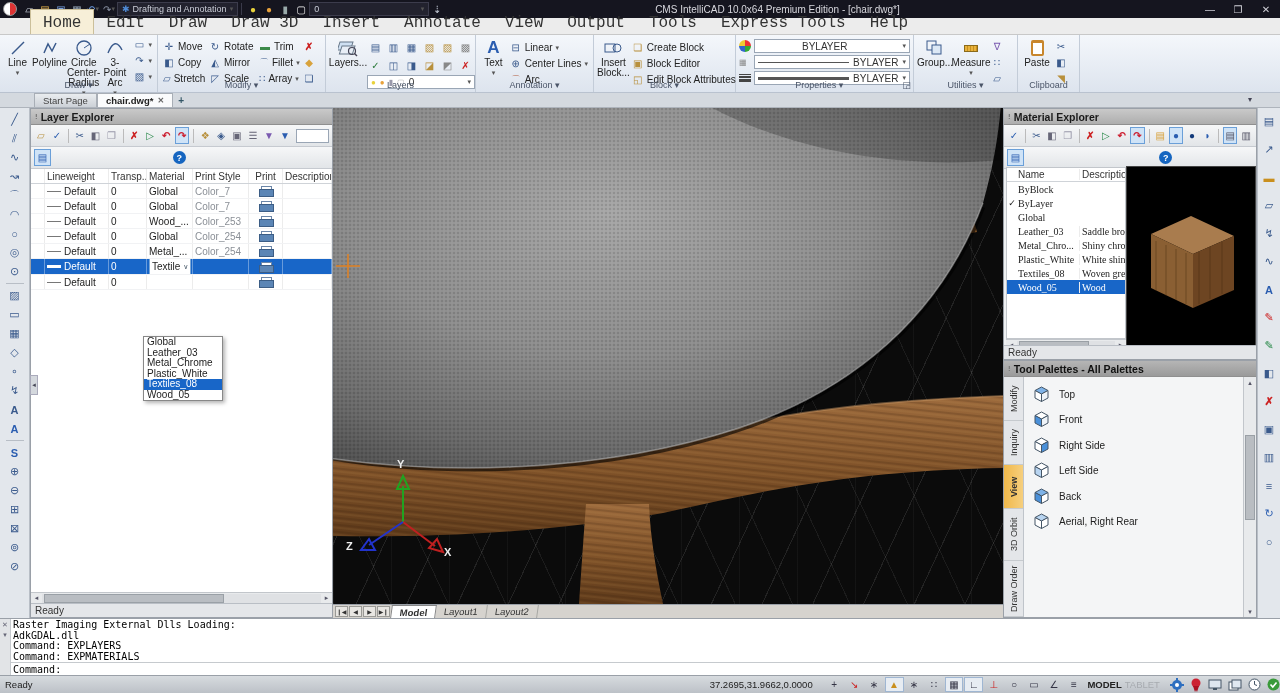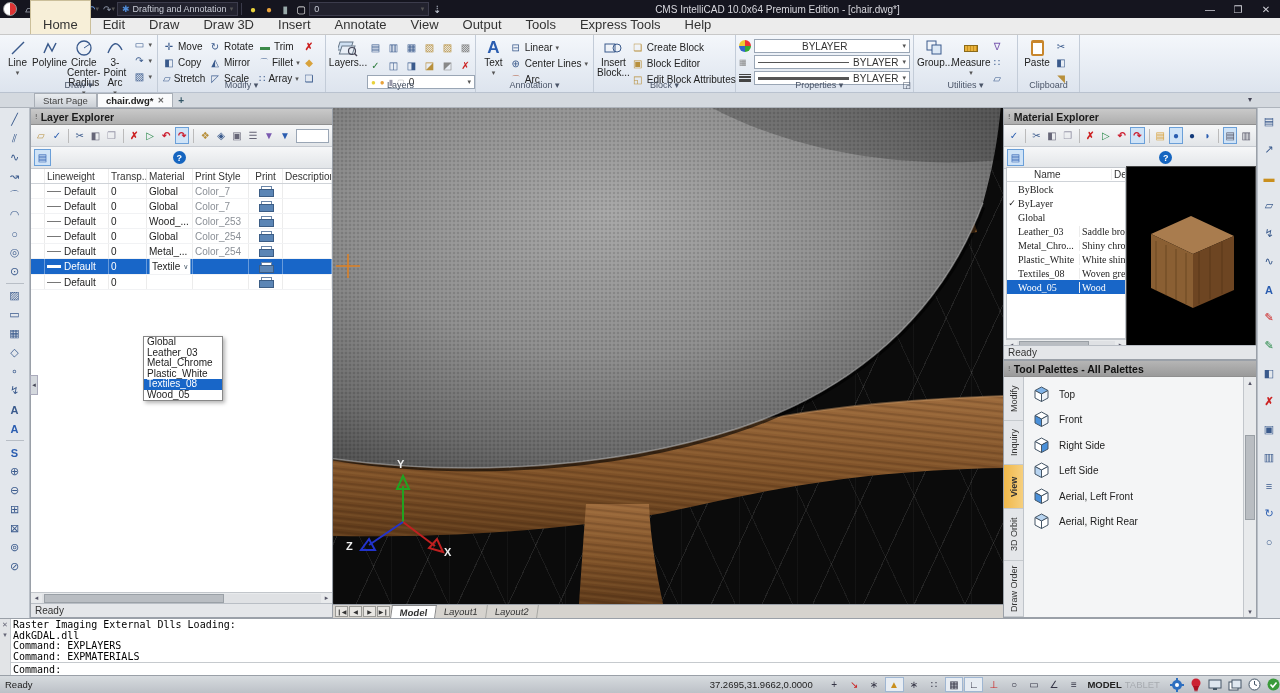--- a/index.html
+++ b/index.html
@@ -19,21 +19,21 @@
   .qa-combo { display:flex; align-items:center; gap:3px; background:#22222e; border:1px solid #3c3c4c;
               height:14px; padding:0 4px; color:#c9ccd6; font-size:9px; }
   .title-text { flex:0 0 auto; margin-left:210px; font-size:10px; color:#d8d8de; }
   .win-controls { margin-left:auto; display:flex; }
   .win-btn { width:28px; height:18px; display:flex; align-items:center; justify-content:center;
              color:#cfcfd6; font-size:10px; }
 
   
   #menubar { left:0; top:18px; width:1280px; height:17px; background:#ececec;
              border-bottom:1px solid #c8c8c8; display:flex; align-items:flex-end; padding-left:30px; }
-  .menu-tab { padding:16px 12px 2px; font-size:13px; color:#333; }
+  .menu-tab { padding:4px 12px 2px; font-size:16px; color:#333;font-family:Liberation Mono, monospace; }
   .menu-tab.active { background:#f7efd8; border:1px solid #cbbf9a; border-bottom:none; }
 
   
   #ribbon { left:0; top:35px; width:1280px; height:58px;
             background:linear-gradient(#f4f7fb,#dde4ee); border-bottom:1px solid #b9c2cf;
             display:flex; }
   .rgroup { position:relative; height:100%; border-right:1px solid #c3ccd8; padding:2px 3px 12px 3px;
             display:flex; align-items:flex-start; }
   .rcaption { position:absolute; left:0; right:0; bottom:0; height:12px; text-align:center;
               font-size:9px; color:#4a5568; }
@@ -137,21 +137,21 @@
           display:flex; align-items:center; justify-content:center; margin-right:1px; color:#333; }
   .vtab { padding:0 8px; height:13px; display:flex; align-items:center; font-size:9.5px; color:#333;
           border-right:1px solid #a8a8a4; transform:skewX(-8deg); }
   .vtab.active { background:#fff; font-weight:bold; border:1px solid #888; border-bottom:none; }
   .axis-label { position:absolute; color:#eee; font-size:11px; font-weight:bold; }
 
   
   #material-panel { left:1003px; top:108px; width:254px; height:252px; }
   .mtable { position:absolute; left:2px; top:58px; width:120px; height:172px; background:#fff; border:1px solid #c2c6cb; overflow:hidden; }
   .mhead,.mrow { display:flex; height:14px; align-items:center; }
-  .mhead { border-bottom:1px solid #cfd3d8; color:#333;gap:16px; }
+  .mhead { border-bottom:1px solid #cfd3d8; color:#333; }
   .mc0 { width:10px; flex:0 0 auto; color:#222; font-size:9px; display:flex; justify-content:center; }
   .mc1 { width:62px; flex:0 0 auto; padding-left:1px; overflow:hidden; white-space:nowrap; }
   .mc2 { flex:1; padding-left:2px; overflow:hidden; white-space:nowrap; border-left:1px solid #ececec; }
   .mrow { color:#222;font-family:Liberation Serif, serif; }
   .mrow.sel { background:#1866c8; color:#fff; }
   .mhscroll { position:absolute; left:2px; top:230px; width:120px; }
   #mat-preview { position:absolute; left:122px; top:57px; width:130px; height:180px; background:#000; border:1px solid #444;
                  display:flex; align-items:center; justify-content:center; }
 
   #palettes-panel { left:1003px; top:360px; width:254px; height:258px; }
@@ -963,25 +963,25 @@
       <div class="pal-item">
         <svg width="19" height="19">
             <polygon points="9.5,2 16,5.5 9.5,9 3,5.5" fill="#fff" stroke="#456"></polygon>
             <polygon points="3,5.5 9.5,9 9.5,16.5 3,13" fill="#b8d4f0" stroke="#456"></polygon>
             <polygon points="9.5,9 16,5.5 16,13 9.5,16.5" fill="#fff" stroke="#456"></polygon>
           </svg>
         <span>Left Side</span>
       </div>
       <div class="pal-item">
         <svg width="19" height="19">
-            <polygon points="9.5,2 16,5.5 9.5,9 3,5.5" fill="#fff" stroke="#456"></polygon>
+            <polygon points="9.5,2 16,5.5 9.5,9 3,5.5" fill="#7fb3e8" stroke="#456"></polygon>
             <polygon points="3,5.5 9.5,9 9.5,16.5 3,13" fill="#4a90d9" stroke="#456"></polygon>
             <polygon points="9.5,9 16,5.5 16,13 9.5,16.5" fill="#fff" stroke="#456"></polygon>
           </svg>
-        <span>Aerial, Left Front</span>
+        <span>Back</span>
       </div>
       <div class="pal-item">
         <svg width="19" height="19">
             <polygon points="9.5,2 16,5.5 9.5,9 3,5.5" fill="#b8d4f0" stroke="#456"></polygon>
             <polygon points="3,5.5 9.5,9 9.5,16.5 3,13" fill="#fff" stroke="#456"></polygon>
             <polygon points="9.5,9 16,5.5 16,13 9.5,16.5" fill="#fff" stroke="#456"></polygon>
           </svg>
         <span>Aerial, Right Rear</span>
       </div>
     </div>

